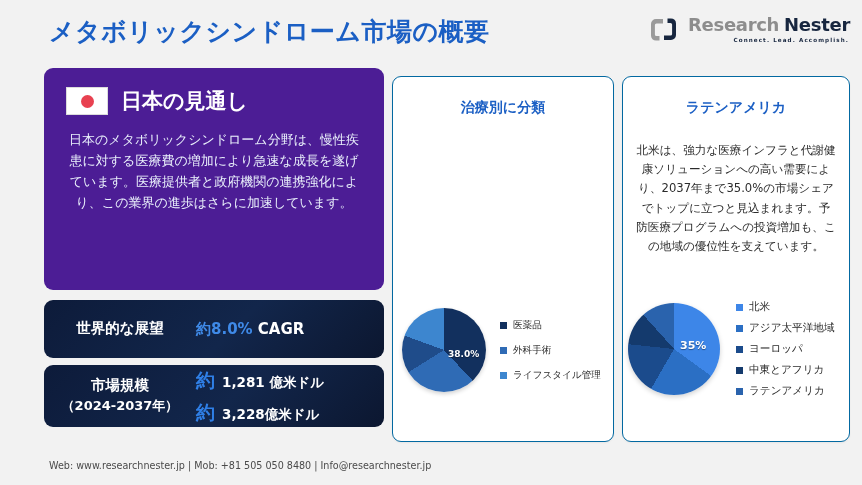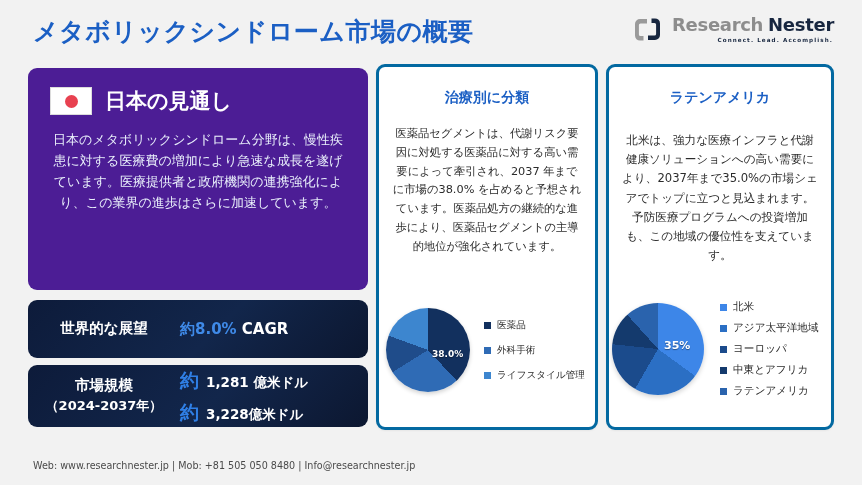--- a/index.html
+++ b/index.html
@@ -2,21 +2,21 @@
 <html><head>
 <meta charset="utf-8">
 <style>
   * { box-sizing: border-box; margin: 0; padding: 0; }
   html, body {
     width: 862px; height: 485px;
     background: #f2f2f2;
     font-family: "DejaVu Sans", "Liberation Sans", sans-serif;
     overflow: hidden;
   }
-  .page { position: relative; width: 778px; height: 485px; background: #f2f2f2; }
+  .page { position: relative; width: 778px; height: 485px; background: #f2f2f2; margin-left: 16px; }
 
   
   .header { position: absolute; left: 0; top: 0; width: 862px; height: 58px; }
   .title {
     position: absolute; left: 33px; top: 15px;
     font-size: 25px; font-weight: 700; color: #1b5fc4;
     letter-spacing: 0.5px; white-space: nowrap;
   }
   .logo { position: absolute; right: 28px; top: 16px; display: flex; align-items: center; gap: 9px; }
   .logo-mark { width: 31px; height: 27px; position: relative; flex: none; }
@@ -61,22 +61,22 @@
   .stat-val { flex: 1; color: #ffffff; font-size: 15px; font-weight: 700; line-height: 1.4; }
   .accent { color: #3f8ae8; }
   .stat-val .l2 { display: block; }
   .stat-b .stat-val { display: flex; flex-direction: column; gap: 5px; }
   .money { display: flex; align-items: baseline; gap: 7px; }
   .money .yaku { font-size: 19px; font-weight: 700; color: #2f7fe6; }
   .money .num { font-size: 13.5px; font-weight: 700; color: #ffffff; }
 
   
   .card {
-    position: absolute; top: 64px; background: #ffffff;
-    border: 3px solid #0369a1; border-radius: 9px;
+    position: absolute; top: 76px; background: #ffffff;
+    border: 1px solid #0369a1; border-radius: 9px;
     box-shadow: 0 1px 2px rgba(0,0,0,.05);
   }
   .card-mid { left: 376px; width: 222px; height: 366px; }
   .card-right { left: 606px; width: 228px; height: 366px; }
   .card-title {
     text-align: center; font-size: 14px; font-weight: 700;
     color: #1b5fc4; padding-top: 22px;
   }
   .card-body {
     padding: 18px 13px 0 13px; font-size: 11.3px; line-height: 1.66;
@@ -180,21 +180,20 @@
       </div>
       <div class="money">
         <span class="yaku">約</span>
         <span class="num">3,228億米ドル</span>
       </div>
     </div>
   </div>
 
   <div class="card card-mid">
     <div class="card-title">治療別に分類</div>
-    <div class="card-body">医薬品セグメントは、代謝リスク要因に対処する医薬品に対する高い需要によって牽引され、2037 年までに市場の38.0% を占めると予想されています。医薬品処方の継続的な進歩により、医薬品セグメントの主導的地位が強化されています。</div>
   </div>
 
   <div class="chart-row chart-mid">
     <div class="pie-wrap">
       <div class="pie pie-mid"></div>
       <div class="pie-label lbl-mid">38.0%</div>
     </div>
     <div class="legend legend-mid">
       <div class="lg-item">
         <span class="sw" style="background:#12305e"></span>

